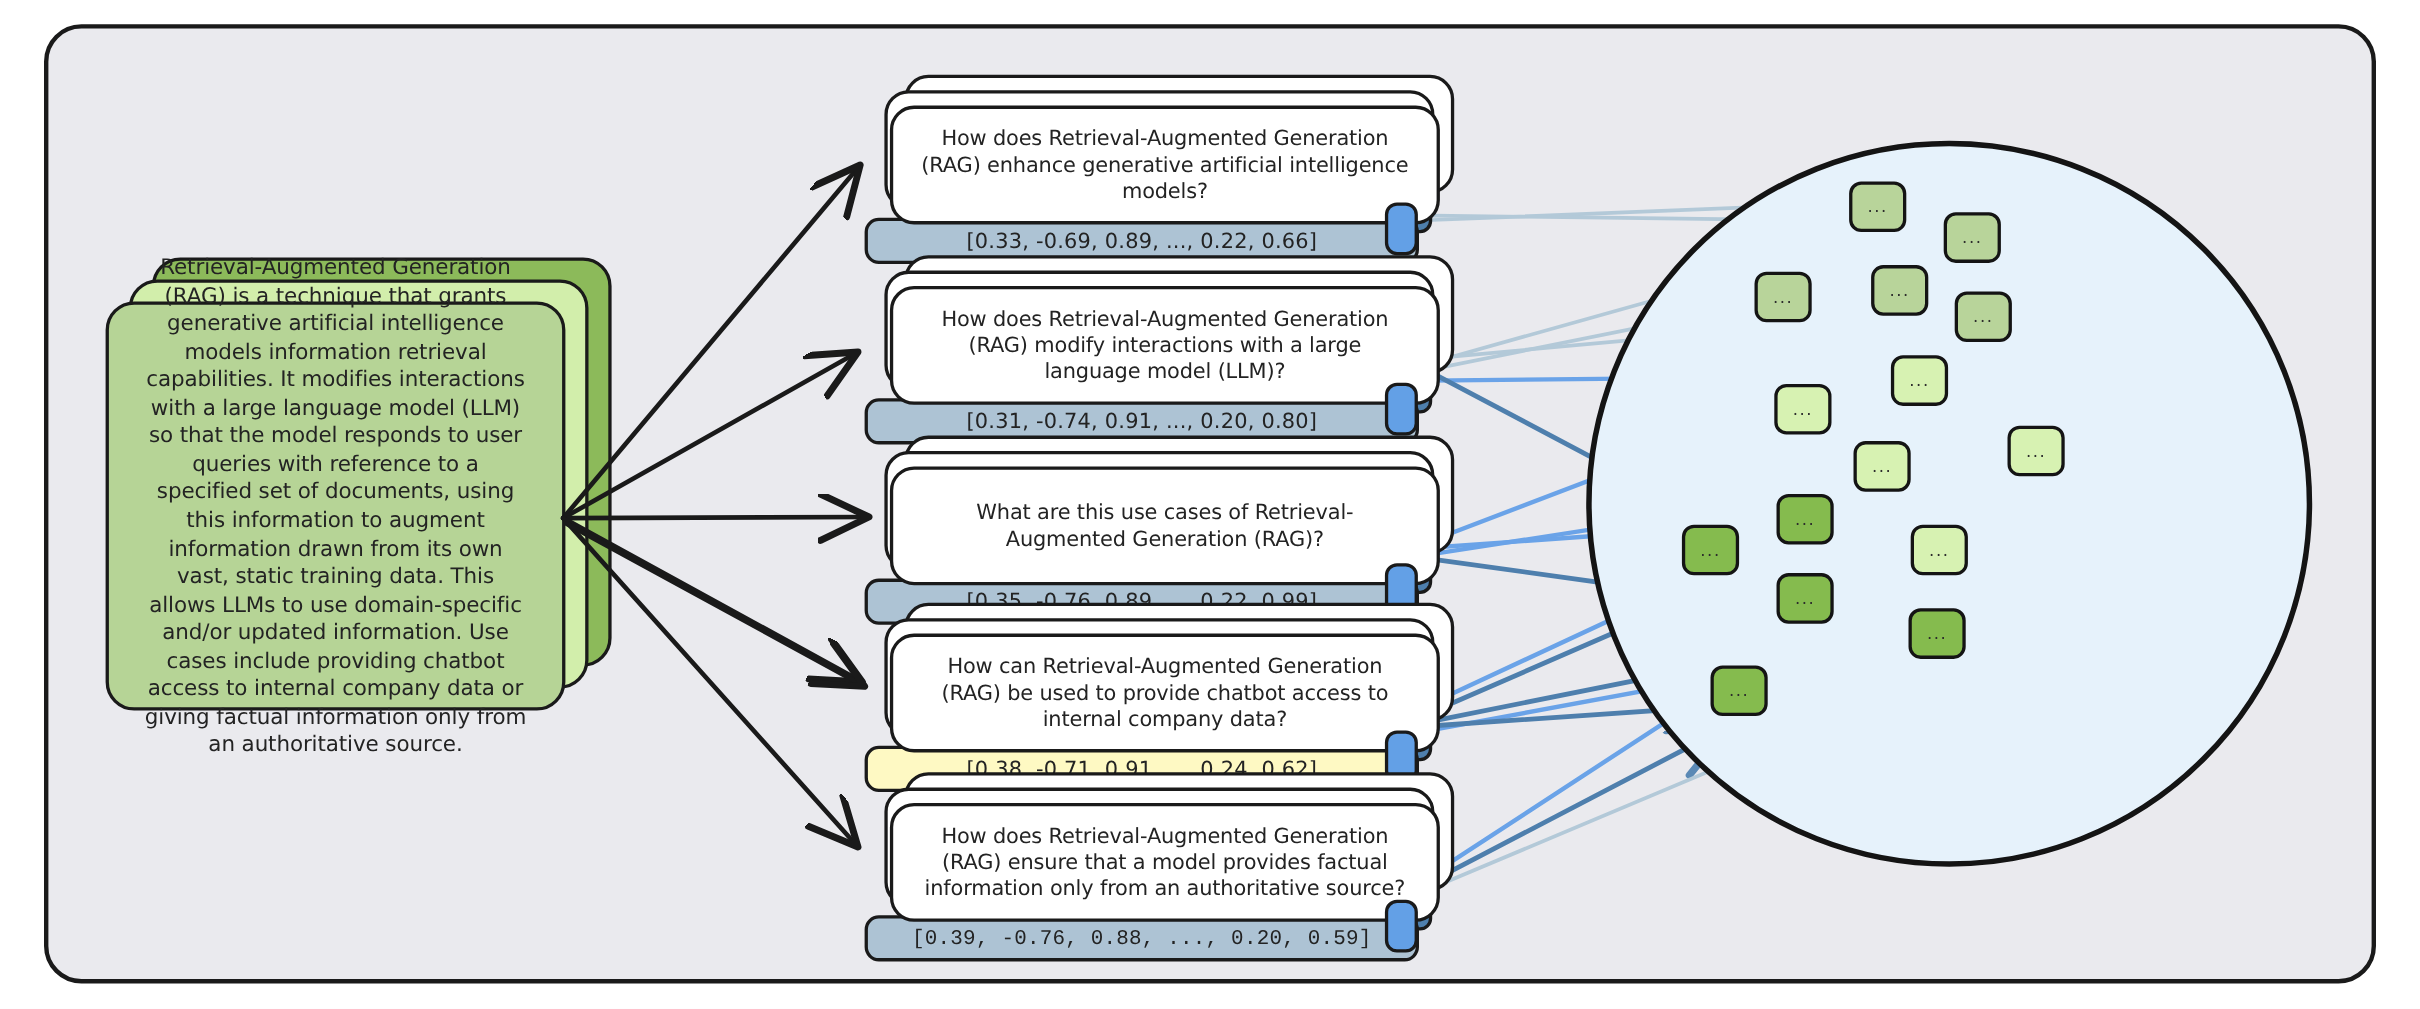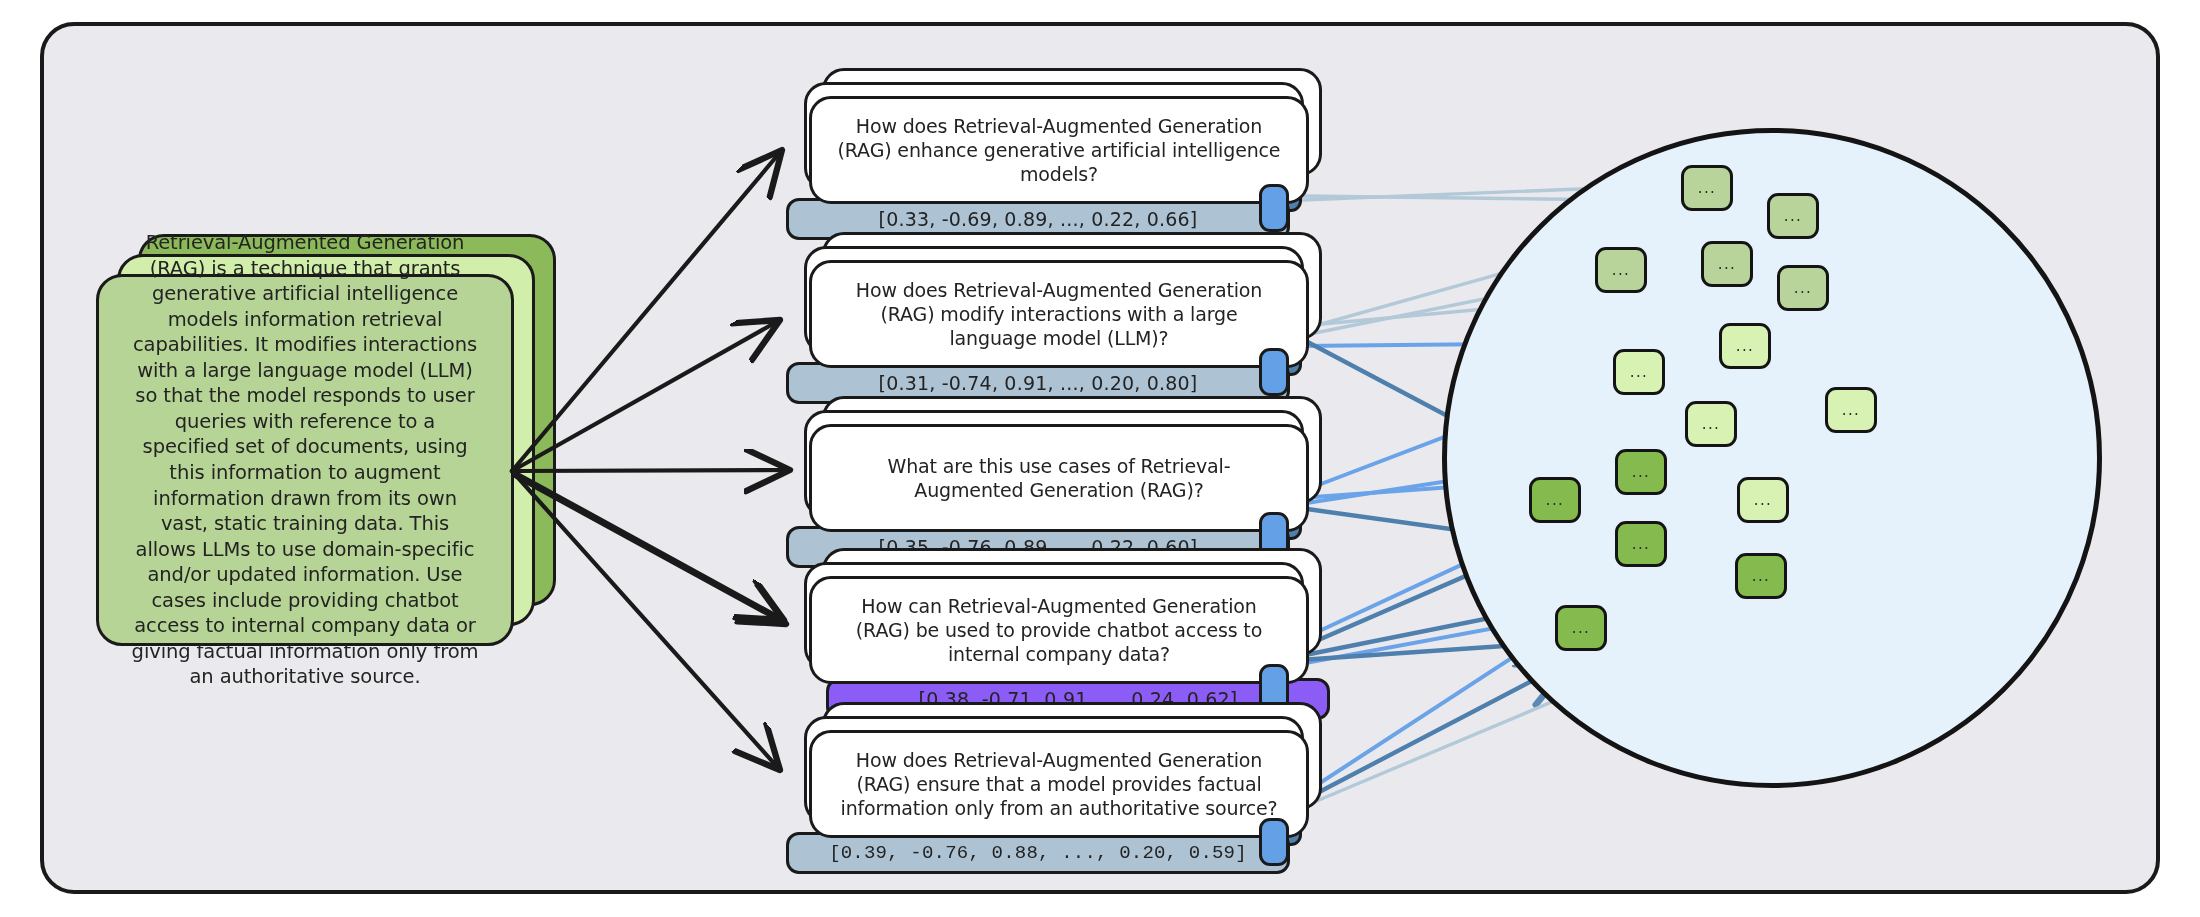--- a/index.html
+++ b/index.html
@@ -292,33 +292,33 @@
 
   <div class="qgroup" id="qg3" style="left:786px; top:396px;">
     <div class="q-shadow s1"></div>
     <div class="q-shadow s2"></div>
     <div class="emb-chip emb-back" style="background: rgb(78, 127, 173);"></div>
     <div class="q-front">
       <div class="q-text">What are this use cases of Retrieval-Augmented Generation (RAG)?</div>
     </div>
     <div class="emb-chip emb-front" style="background: rgb(99, 160, 230);"></div>
     <div class="vec-bar" style="background: rgb(173, 195, 212);">
-      <span class="vec-text">[0.35, -0.76, 0.89, ..., 0.22, 0.60]</span>
+      <span class="vec-text">[0.35, -0.76, 0.89, ..., 0.22, 0.99]</span>
     </div>
   </div>
 
   <div class="qgroup" id="qg4" style="left:786px; top:548px;">
     <div class="q-shadow s1"></div>
     <div class="q-shadow s2"></div>
     <div class="emb-chip emb-back" style="background: rgb(78, 127, 173);"></div>
     <div class="q-front">
       <div class="q-text">How can Retrieval-Augmented Generation (RAG) be used to provide chatbot access to internal company data?</div>
     </div>
     <div class="emb-chip emb-front" style="background: rgb(99, 160, 230);"></div>
-    <div class="vec-bar" style="background: #8b5cf6; margin-left: 40px;">
+    <div class="vec-bar" style="background: #fef9c3;">
       <span class="vec-text">[0.38, -0.71, 0.91, ..., 0.24, 0.62]</span>
     </div>
   </div>
 
   <div class="qgroup" id="qg5" style="left:786px; top:702px;">
     <div class="q-shadow s1"></div>
     <div class="q-shadow s2"></div>
     <div class="emb-chip emb-back" style="background: rgb(78, 127, 173);"></div>
     <div class="q-front">
       <div class="q-text">How does Retrieval-Augmented Generation (RAG) ensure that a model provides factual information only from an authoritative source?</div>

